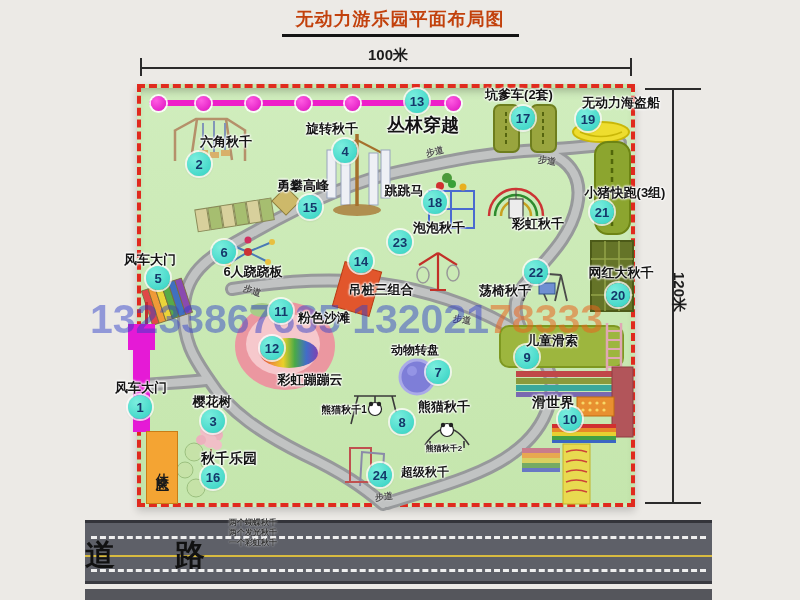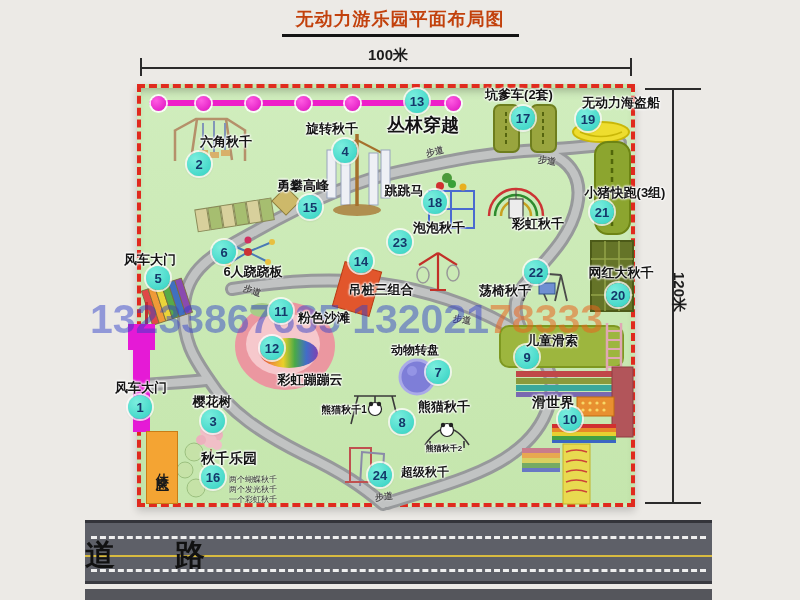--- a/index.html
+++ b/index.html
@@ -42,22 +42,22 @@
   .num{position:absolute;width:24px;height:24px;border-radius:50%;z-index:29;
        background:radial-gradient(circle at 35% 30%,#7beede,#30d0c2);
        box-shadow:0 0 0 2px rgba(255,255,255,.75),0 1px 3px rgba(0,0,0,.3);
        color:#14386a;font-weight:bold;font-size:13px;
        display:flex;align-items:center;justify-content:center;}
   .lab{position:absolute;transform:translate(-50%,-50%);z-index:30;font-weight:bold;color:#141414;
        white-space:nowrap;font-size:13px;
        text-shadow:-1px 0 2px #fff,1px 0 2px #fff,0 -1px 2px #fff,0 1px 2px #fff;}
   .plab{position:absolute;z-index:18;font-size:9px;font-weight:bold;color:#4d4d4d;white-space:nowrap;
         text-shadow:0 0 2px rgba(255,255,255,.8);}
-  .note{position:absolute;z-index:30;font-size:8px;font-weight:normal;color:#333;white-space:nowrap;
-        text-shadow:0 0 2px #fff;}
+  .note{position:absolute;z-index:30;font-size:8px;font-weight:bold;color:#333;white-space:nowrap;
+        text-shadow:0 0 2px #fff;margin-top:43px;}
   
   .road{position:absolute;left:85px;top:520px;width:627px;height:58px;background:#5e6068;
         border-top:3px solid #33343a;border-bottom:3px solid #3a3b41;z-index:5;}
   .road-dash{position:absolute;left:6px;width:615px;height:0;border-top:3px dashed #efefef;}
   .road-yellow{position:absolute;left:0;top:32px;width:627px;height:2px;background:#d8bb40;}
   .road-label{position:absolute;left:0;top:12px;width:627px;text-align:left;
               font-size:30px;font-weight:bold;color:#111;z-index:6;}
   .road-shadow{position:absolute;left:85px;top:589px;width:627px;height:11px;background:#55565c;z-index:5;}
 </style>
 </head>

